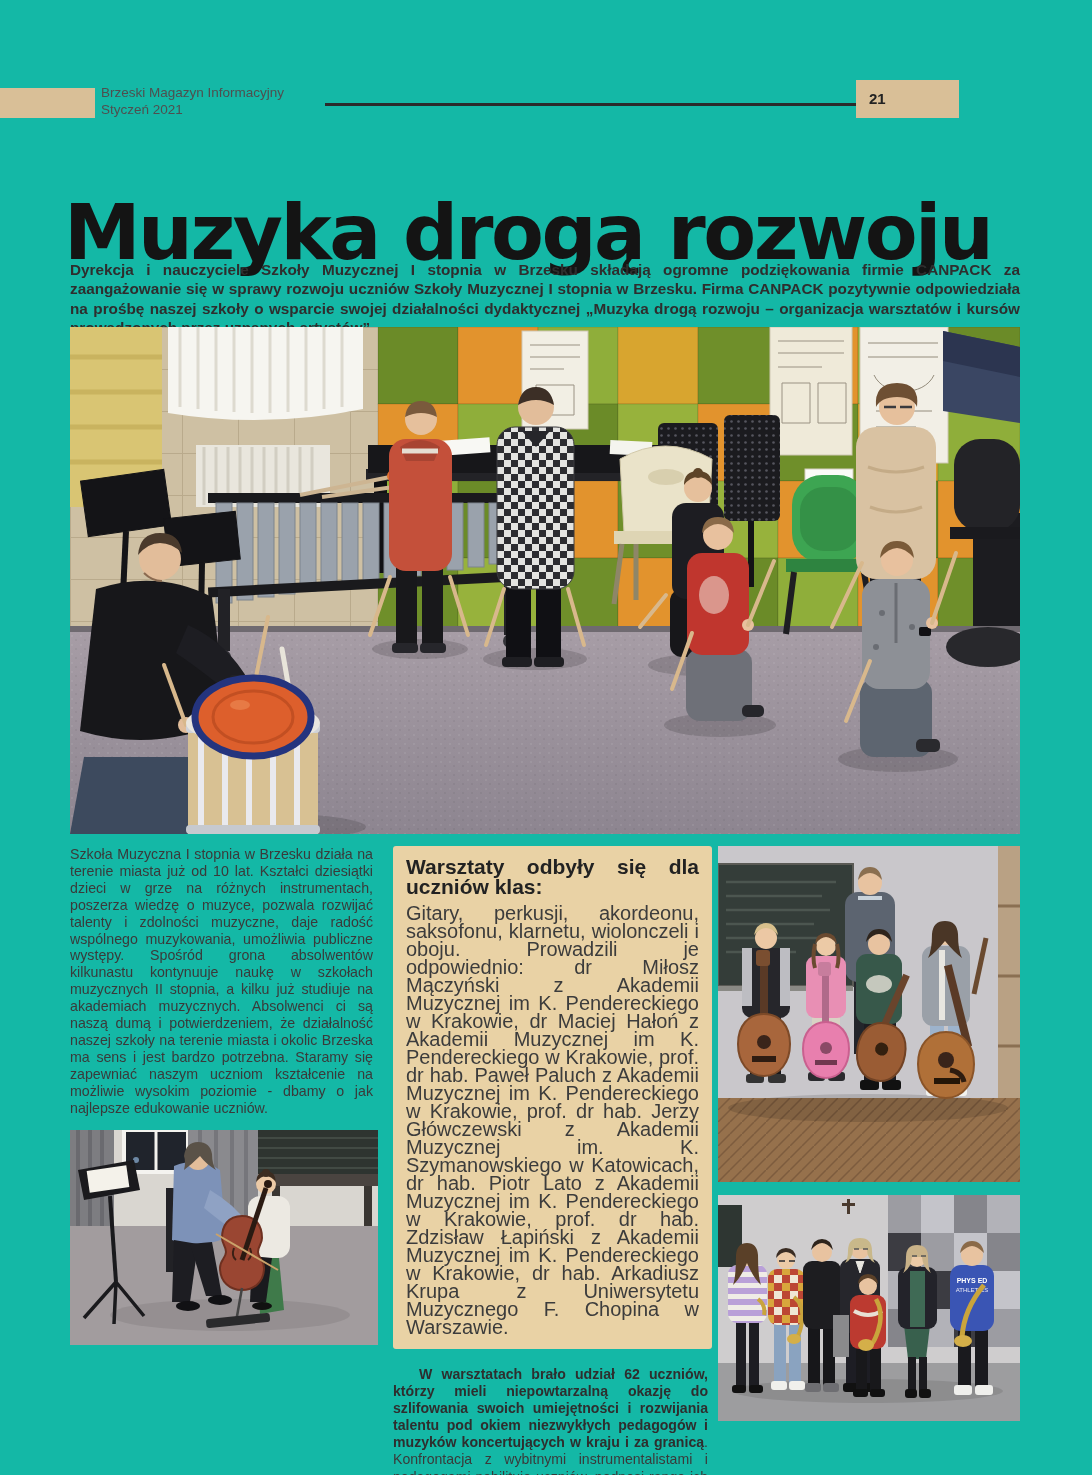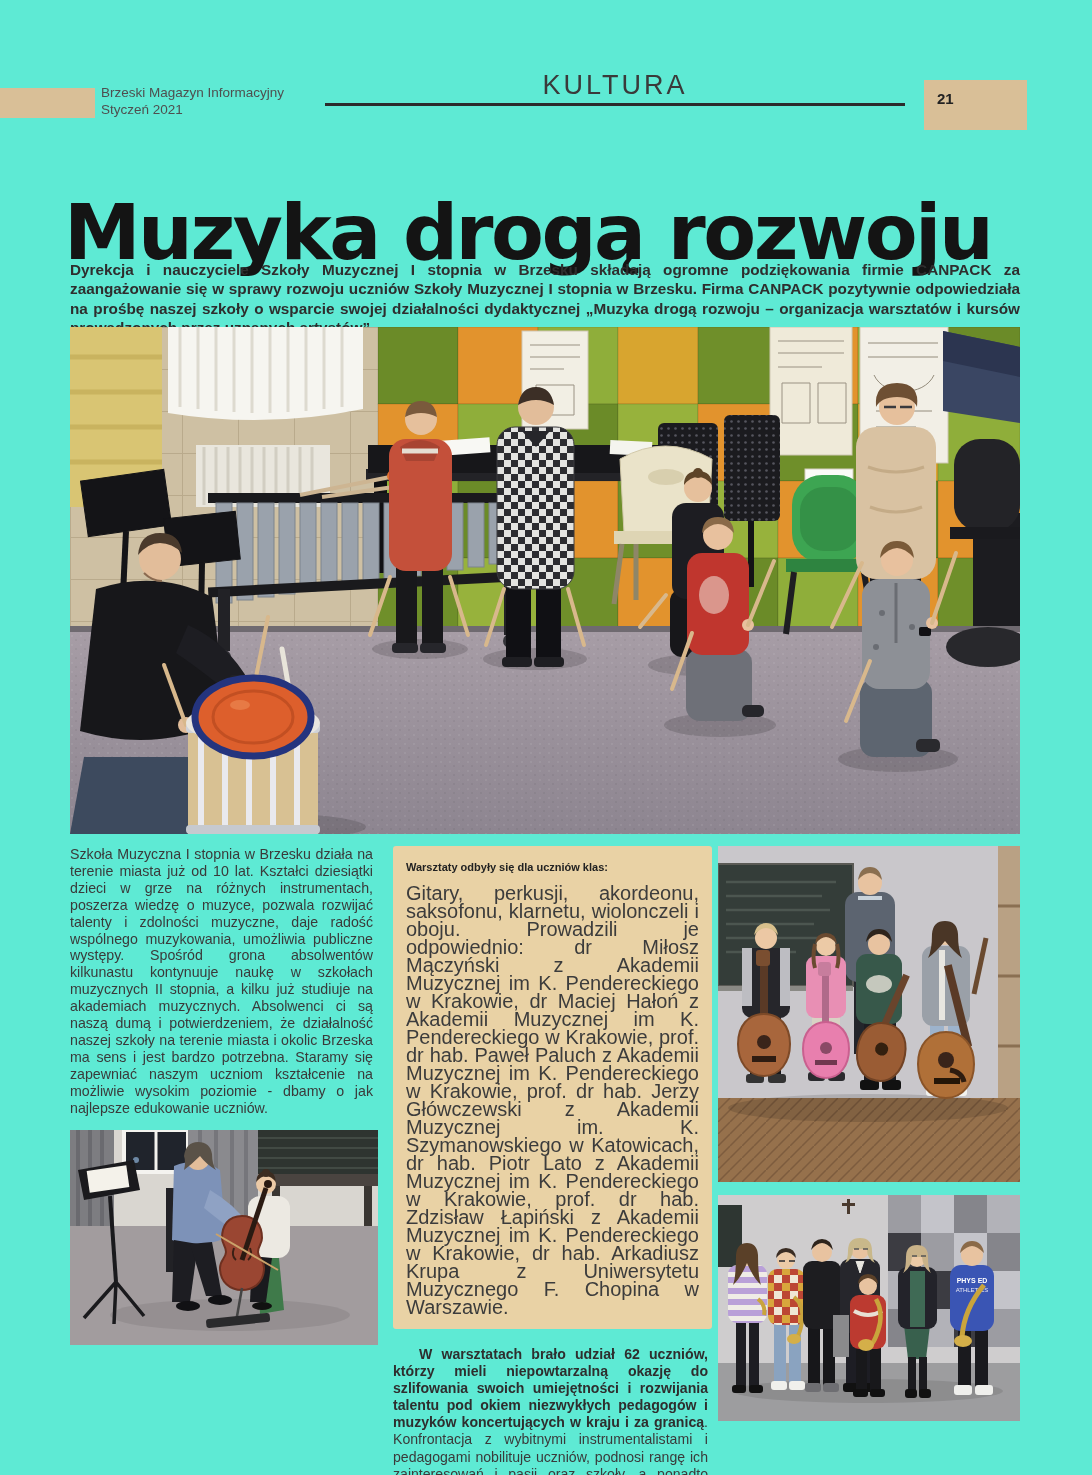--- a/index.html
+++ b/index.html
@@ -1,27 +1,27 @@
 <!DOCTYPE html>
 <html lang="pl" style="--accent_tan: #d9bf97; --box_bg: #e9d2a5;"><head>
 <meta charset="utf-8">
 <style>
   html,body{margin:0;padding:0;background:#e9e9e9;}
   .page{
     position:relative;width:1092px;height:1475px;margin:0 auto;
-    background:#5eead4;overflow:hidden;
+    background:#14b8a6;overflow:hidden;
     font-family:"Liberation Sans",sans-serif;color:#3b3b3b;
   }
   
   .tan-strip{position:absolute;left:0;top:88px;width:95px;height:30px;background:var(--accent_tan,#d9bf97);}
   .masthead{position:absolute;left:101px;top:84px;font-size:13.5px;line-height:17px;color:#4f4f4f;}
   .section-wrap{position:absolute;left:325px;top:70px;width:580px;text-align:center;}
   .section-name{font-size:27px;letter-spacing:3px;color:#3a3a3a;font-weight:400;}
   .header-line{position:absolute;left:325px;top:103px;width:580px;height:3px;background:#2b2b2b;}
-  .page-badge{position:absolute;left:924px;top:80px;width:103px;height:50px;background:var(--accent_tan,#d9bf97);}
+  .page-badge{position:absolute;left:856px;top:80px;width:103px;height:38px;background:var(--accent_tan,#d9bf97);}
   .page-badge span{display:inline-block;padding-left:13px;line-height:38px;font-weight:bold;font-size:15px;color:#222;}
   
   .title{
     position:absolute;left:64px;top:136px;width:960px;
     font-family:"DejaVu Sans","Liberation Sans",sans-serif;
     font-weight:bold;font-size:77px;letter-spacing:-2.5px;color:#141414;white-space:nowrap;
   }
   .lead{
     position:absolute;left:70px;top:239px;width:950px;
     font-weight:bold;font-size:15.3px;line-height:19.4px;color:#2e2e2e;
@@ -37,41 +37,38 @@
   .col1{left:70px;width:303px;}
   .col2{left:393px;width:319px;}
   .col3{left:718px;width:302px;}
   .col p{margin:0;}
   .indent{text-indent:26px;}
   .boldpara{font-weight:bold;color:#2e2e2e;}
   .info-box{
     background:var(--box_bg,#e9d2a5);border-radius:3px;
     padding:11px 13px 13px 13px;box-sizing:border-box;width:319px;
   }
-  .info-box h3{margin:0 0 7px 0;font-size:11px;line-height:20px;color:#222;}
+  .info-box h3{margin:0 0 7px 0;font-size:21px;line-height:20px;color:#222;}
   .info-box .box-body{font-size:20px;line-height:18px;text-align:justify;color:#3c3c3c;}
   .col2-text{margin-top:17px;padding-right:4px;font-size:14.1px;line-height:17.1px;}
   .col2-text p + p{margin-top:0;}
   .side-photo{margin-top:13px;}
   .photo-cello{width:308px;height:215px;}
   .photo-guitars{width:302px;height:336px;}
   .photo-sax{width:302px;height:226px;margin-top:13px;}
 </style>
 </head>
 <body>
 
 <div class="page">
 
   <div class="tan-strip"></div>
   <div class="masthead">
     <div>Brzeski Magazyn Informacyjny</div>
     <div>Styczeń 2021</div>
-  </div>
-  <div class="section-wrap">
-    <span class="section-name">KULTURA</span>
   </div>
   <div class="header-line"></div>
   <div class="page-badge">
     <span>21</span>
   </div>
 
   <h1 class="title">Muzyka drogą rozwoju</h1>
   <p class="lead">Dyrekcja i nauczyciele Szkoły Muzycznej I stopnia w Brzesku składają ogromne podziękowania firmie CANPACK za zaangażowanie się w sprawy rozwoju uczniów Szkoły Muzycznej I stopnia w Brzesku. Firma CANPACK pozytywnie odpowiedziała na prośbę naszej szkoły o wsparcie swojej działalności dydaktycznej „Muzyka drogą rozwoju – organizacja warsztatów i kursów prowadzonych przez uznanych artystów”.</p>
 
   <div class="photo main-photo">

